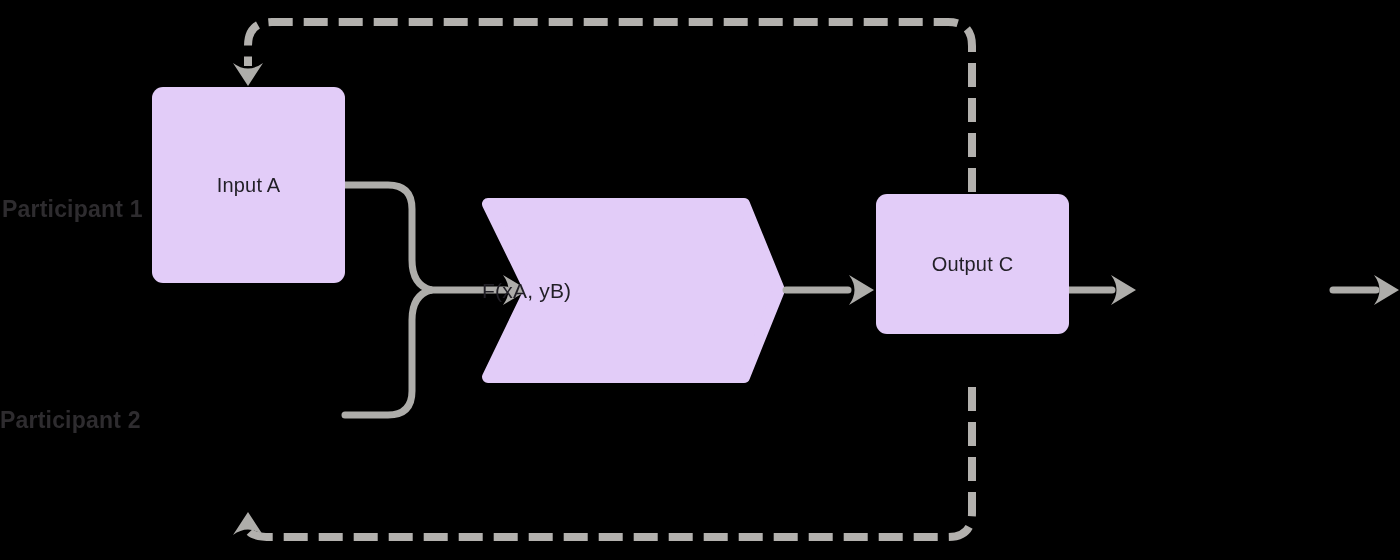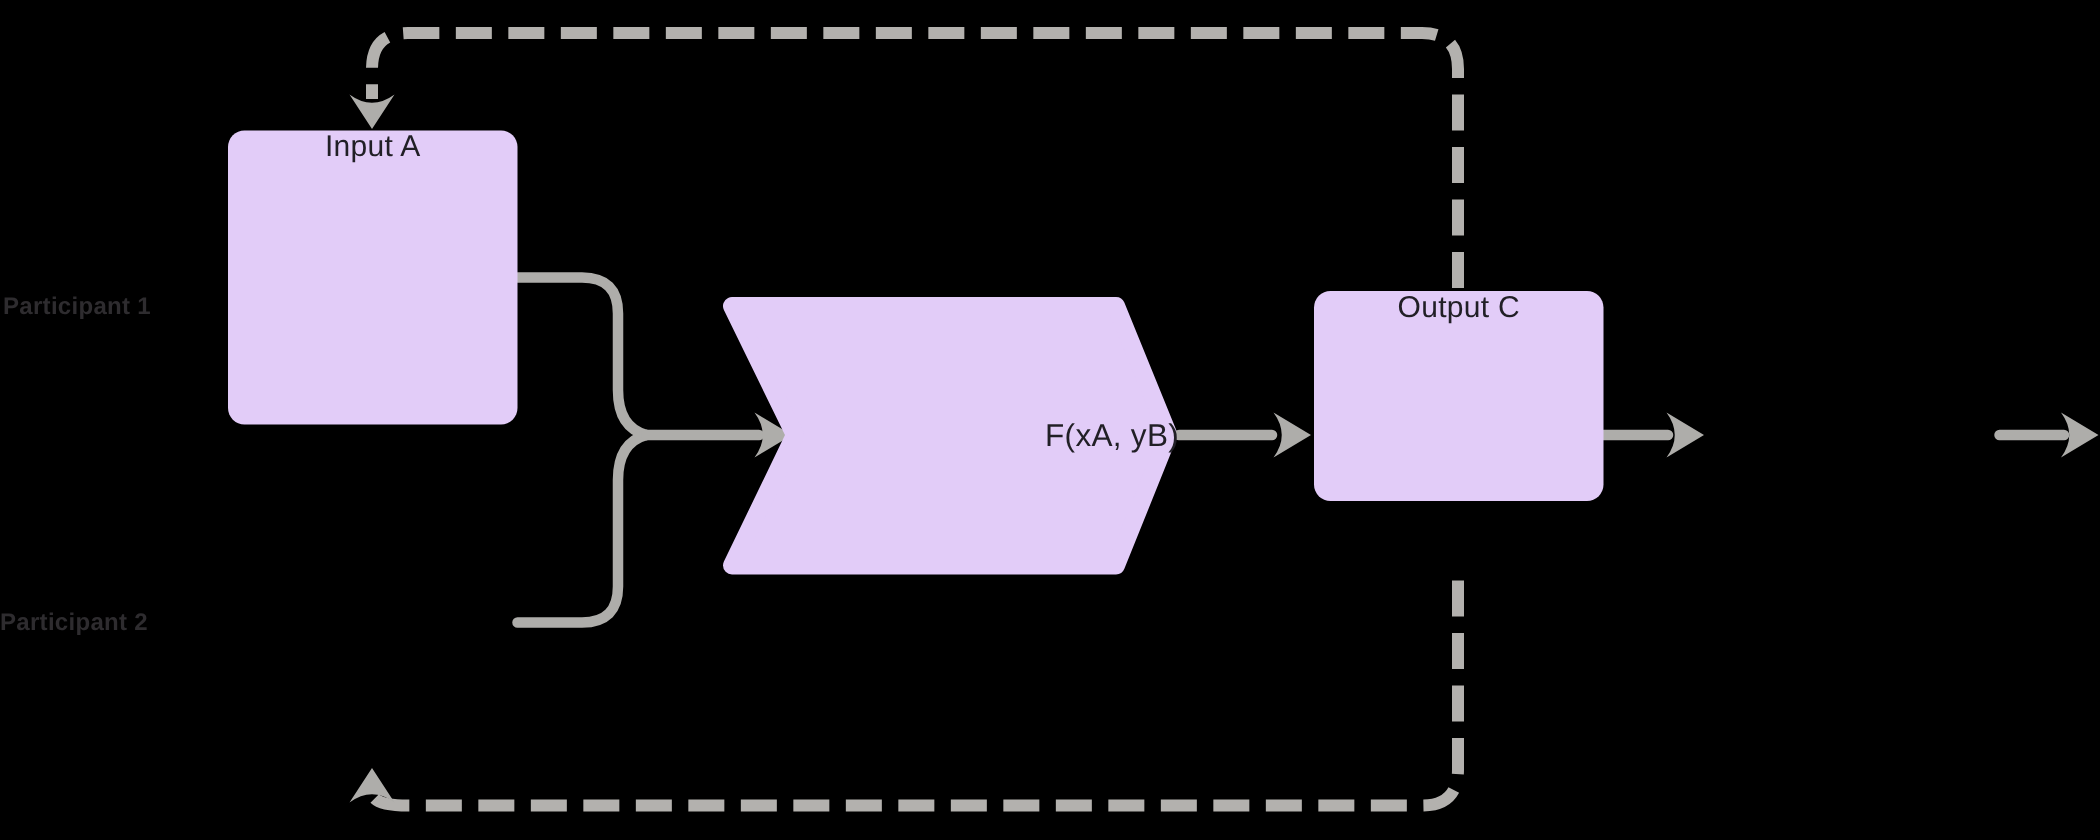--- a/index.html
+++ b/index.html
@@ -47,47 +47,48 @@
     stroke: var(--node-fill);
     stroke-width: 12;
     stroke-linejoin: round;
   }
 
   .node {
     position: absolute;
     background: var(--node-fill);
     border-radius: 11px;
     display: flex;
+    align-items: center;
     justify-content: center;
     color: var(--node-text);
     font-size: 20px;
     letter-spacing: 0.2px;
   }
   .node-input-a { left: 152px; top: 87px;  width: 193px; height: 196px; }
   .node-input-b { left: 152px; top: 318px; width: 193px; height: 196px; }
   .node-output-c{ left: 876px; top: 194px; width: 193px; height: 140px; }
   .node-fxc     { left: 1138px; top: 194px; width: 195px; height: 192px; }
 
   .chevron-label {
     position: absolute;
     left: 482px; top: 198px;
     width: 304px; height: 185px;
     display: flex;
     align-items: center;
-    justify-content: flex-end;
+    justify-content: flex-start;
     color: var(--node-text);
     font-size: 21px;
     letter-spacing: 0.2px;
     pointer-events: none;
   }
 
   .side-label {
     position: absolute;
     color: var(--side-label);
-    font-size: 16px;
+    font-size: 23px;
     font-weight: 700;
     letter-spacing: 0.2px;
     white-space: nowrap;
   }
   .side-label-1 { left: 2px; top: 196px; }
   .side-label-2 { left: 0px; top: 407px; text-align: right; }
 </style>
 </head>
 <body>
 

